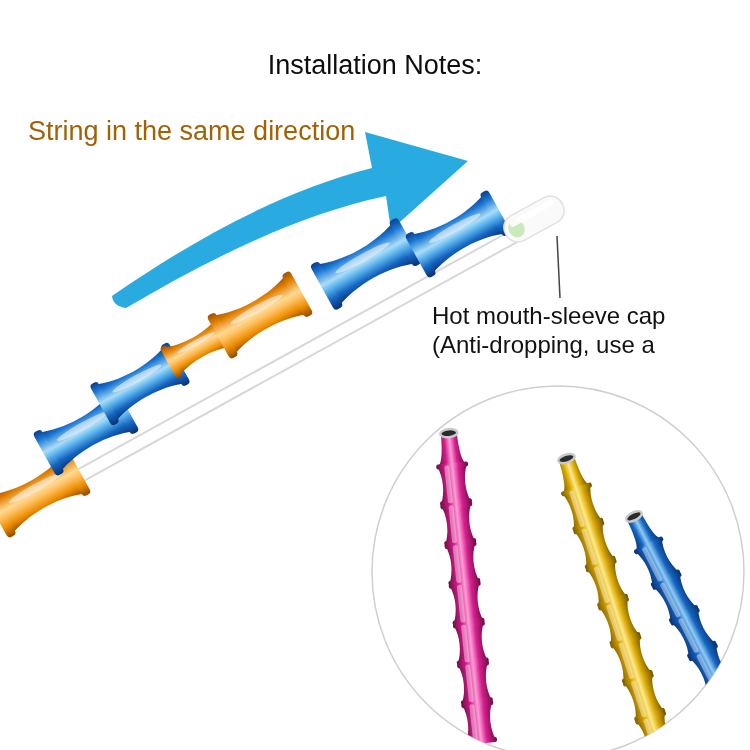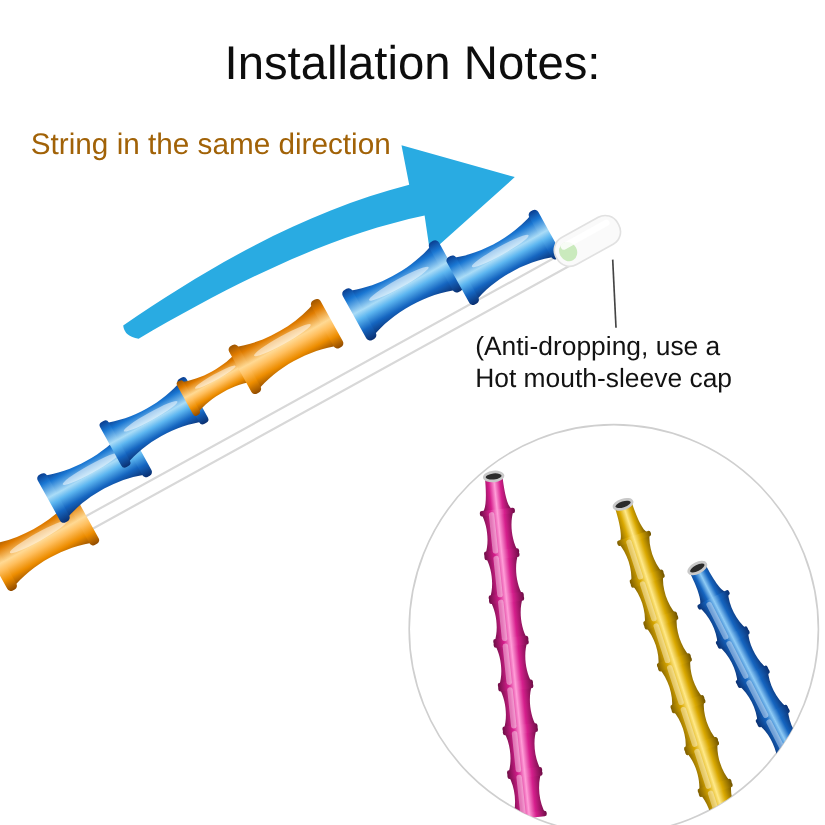--- a/index.html
+++ b/index.html
@@ -1,22 +1,22 @@
 <!DOCTYPE html>
 <html><head>
 <meta charset="utf-8">
 <style>
   html,body{margin:0;padding:0;background:#fff;}
   .stage{
     position:relative;width:750px;height:750px;background:#fff;overflow:hidden;
     font-family:"Liberation Sans","DejaVu Sans",sans-serif;color:#111;
   }
   .page-title{
-    position:absolute;top:34px;left:0;right:0;margin:0;
-    text-align:center;font-size:43px;font-weight:400;color:#0d0d0d;
+    position:absolute;top:34px;left:0;right:0;margin:16px;
+    text-align:center;font-size:27px;font-weight:400;color:#0d0d0d;
   }
   .direction-note{
     position:absolute;top:116px;left:28px;
     font-size:27px;color:#a16207;white-space:nowrap;
   }
   .cap-note{
     position:absolute;top:301px;left:432px;width:300px;
     font-size:24px;line-height:1.22;color:#121212;
   }
   svg.illustration{position:absolute;top:0;left:0;width:750px;height:750px;display:block;}
@@ -156,17 +156,17 @@
         </g>
       </g>
     </g>
   </svg>
 
   <h1 class="page-title">Installation Notes:</h1>
 
   <div class="direction-note">String in the same direction</div>
 
   <div class="cap-note">
+    <div>Hot mouth-sleeve cap</div>
     <div>(Anti-dropping, use a</div>
-    <div>Hot mouth-sleeve cap</div>
   </div>
 
 </div>
 
 </body></html>

